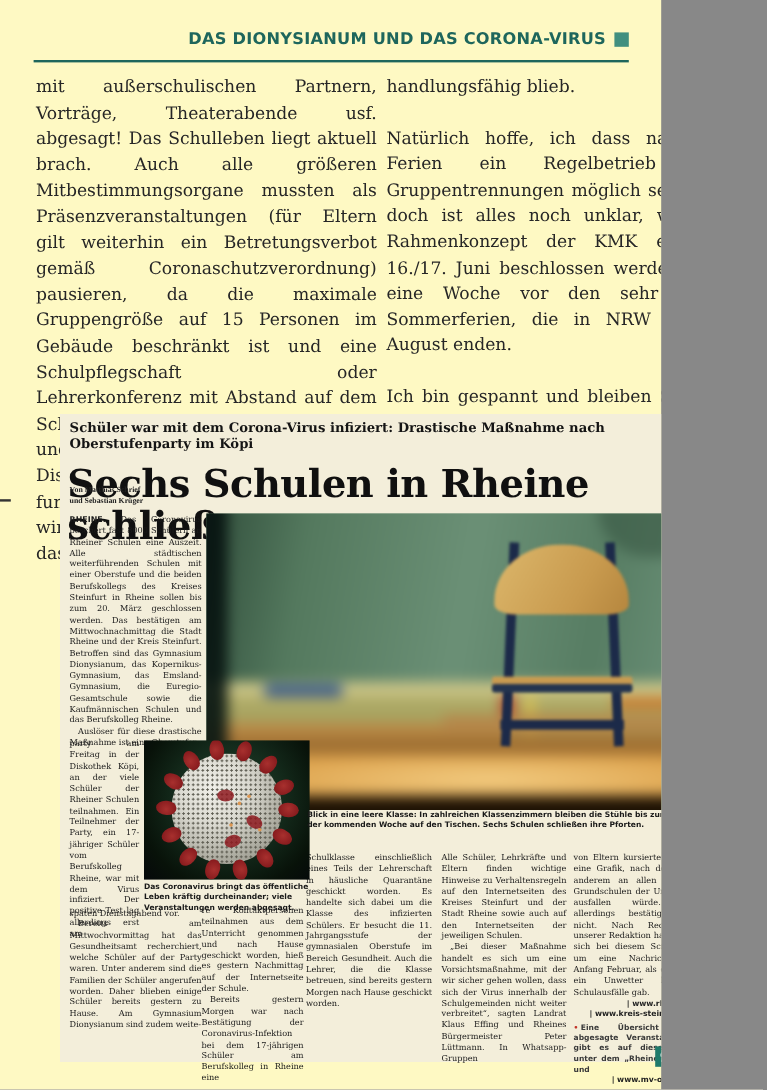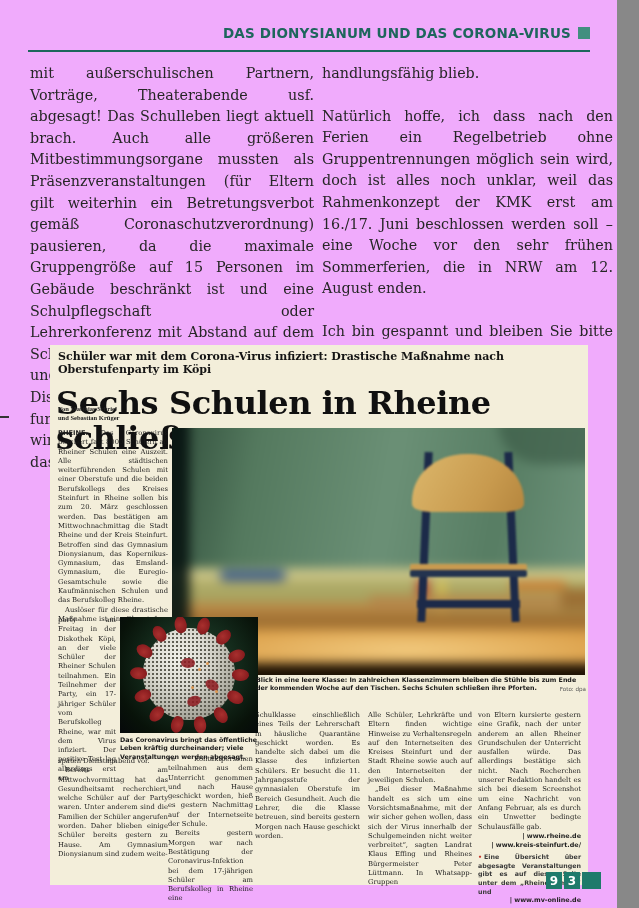--- a/index.html
+++ b/index.html
@@ -1,17 +1,17 @@
 <!DOCTYPE html>
 <html lang="de"><head>
 <meta charset="utf-8">
 <style>
   html,body{margin:0;padding:0;}
   body{background:#888;}
-  #page{position:relative;width:617px;height:908px;background:#f0abfc;overflow:hidden;
+  #page{position:relative;width:551px;height:908px;background:#fef9c3;overflow:hidden;
         font-family:"DejaVu Serif",serif;color:#222;}
 
   
   .hdr{position:absolute;top:25px;left:28px;right:27px;display:flex;justify-content:flex-end;align-items:center;gap:7px;}
   .hdr-title{font-family:"DejaVu Sans",sans-serif;font-weight:bold;font-size:13.5px;letter-spacing:.2px;color:#1e665c;}
   .hdr-square{width:12px;height:12px;background:#418f7f;}
   .hdr-rule{position:absolute;top:50px;left:28px;right:27px;height:2px;background:#1e665c;}
 
   
   .col{position:absolute;top:63px;font-size:14.3px;line-height:21.6px;text-align:justify;color:#262626;}

